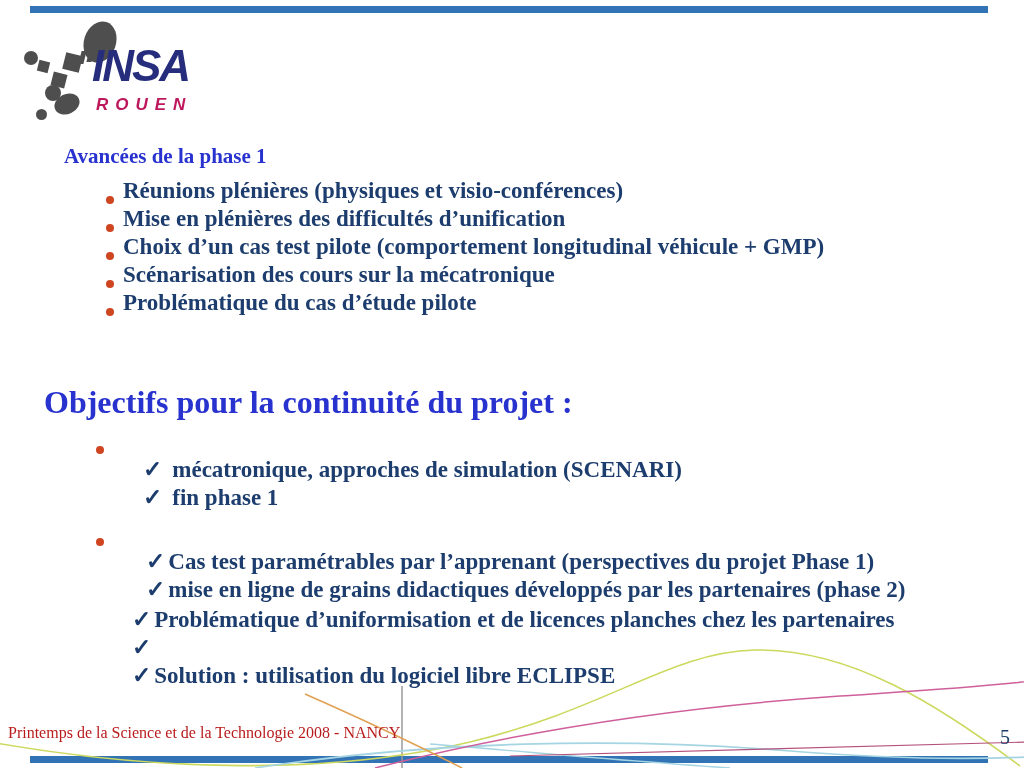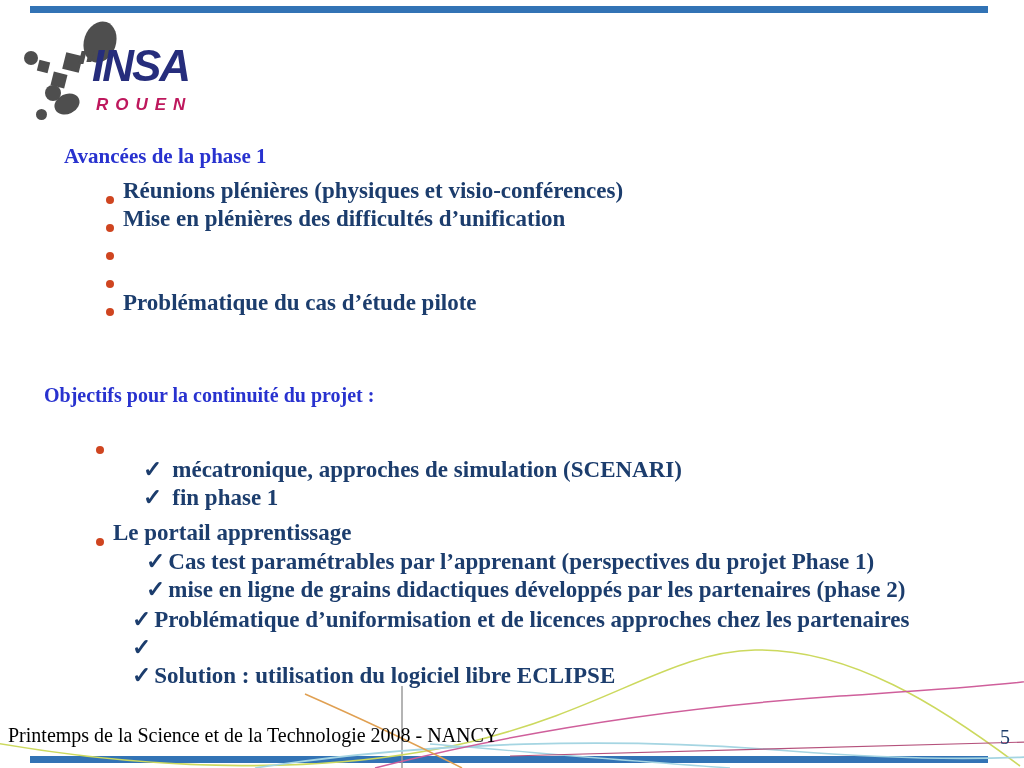--- a/index.html
+++ b/index.html
@@ -37,38 +37,38 @@
   .logo-city{
     position:absolute;left:74px;top:75px;
     font-family:"Liberation Sans", sans-serif;
     font-style:italic;font-weight:700;font-size:17px;
     letter-spacing:7px;color:#be185d;
   }
 
   
   .blue-heading{position:absolute;font-weight:700;color:#2832cf;font-size:21px;white-space:nowrap;z-index:2;}
   .h-phase{left:64px;top:144px;}
-  .h-objectifs{left:44px;top:384px;font-size:20px;font-family:Liberation Serif, serif;}
+  .h-objectifs{left:44px;top:384px;font-size:32px;font-family:Liberation Serif, serif;}
 
   .line{display:flex;align-items:flex-end;height:28px;white-space:nowrap;}
   .navy{color:#1c3d6d;font-weight:700;font-size:23px;}
   .list{position:absolute;z-index:2;}
   .list1{left:106px;top:176px;}
   .dot{width:8px;height:8px;border-radius:50%;background:#cf4520;margin-right:9px;flex:0 0 auto;}
   .b1{left:96px;top:426px;}
   .b2{left:96px;top:518px;}
   .checks1{left:143px;top:455px;}
   .checks2{left:146px;top:547px;}
   .checks3{left:132px;top:605px;}
   .check{font-weight:700;color:#1c3d6d;font-size:23px;flex:0 0 auto;}
   .checks1 .check{margin-right:10px;}
   .checks2 .check,.checks3 .check{margin-right:3px;}
 
   
-  .footer-left{position:absolute;left:8px;top:724px;font-size:20px;color:#000000;z-index:2;white-space:nowrap;}
+  .footer-left{position:absolute;left:8px;top:724px;font-size:16px;color:#b91c1c;z-index:2;white-space:nowrap;}
   .page-number{position:absolute;left:1000px;top:726px;font-size:20px;color:#1d3e6b;z-index:2;}
 
   
   .curves{position:absolute;left:0;top:0;width:1024px;height:768px;z-index:1;pointer-events:none;}
 </style>
 </head>
 <body>
 
 <div class="hbar top"></div>
 <div class="hbar bottom"></div>
@@ -96,23 +96,25 @@
   <div class="line">
     <span class="dot"></span>
     <span class="navy">Réunions plénières (physiques et visio-conférences)</span>
   </div>
   <div class="line">
     <span class="dot"></span>
     <span class="navy">Mise en plénières des difficultés d’unification</span>
   </div>
   <div class="line">
     <span class="dot"></span>
+    <span class="navy">Choix d’un cas test pilote (comportement longitudinal véhicule + GMP)</span>
   </div>
   <div class="line">
     <span class="dot"></span>
+    <span class="navy">Scénarisation des cours sur la mécatronique</span>
   </div>
   <div class="line">
     <span class="dot"></span>
     <span class="navy">Problématique du cas d’étude pilote</span>
   </div>
 </div>
 
 <div class="blue-heading h-objectifs">Objectifs pour la continuité du projet :</div>
 
 <div class="list b1">
@@ -128,39 +130,38 @@
   </div>
   <div class="line">
     <span class="check">✓</span>
     <span class="navy">fin phase 1</span>
   </div>
 </div>
 
 <div class="list b2">
   <div class="line">
     <span class="dot"></span>
-    <span class="navy">Le portail apprentissage</span>
   </div>
 </div>
 
 <div class="list checks2">
   <div class="line">
     <span class="check">✓</span>
     <span class="navy">Cas test paramétrables par l’apprenant (perspectives du projet Phase 1)</span>
   </div>
   <div class="line">
     <span class="check">✓</span>
     <span class="navy">mise en ligne de grains didactiques développés par les partenaires (phase 2)</span>
   </div>
 </div>
 
 <div class="list checks3">
   <div class="line">
     <span class="check">✓</span>
-    <span class="navy">Problématique d’uniformisation et de licences approches chez les partenaires</span>
+    <span class="navy">Problématique d’uniformisation et de licences planches chez les partenaires</span>
   </div>
   <div class="line">
     <span class="check">✓</span>
   </div>
   <div class="line">
     <span class="check">✓</span>
     <span class="navy">Solution : utilisation du logiciel libre ECLIPSE</span>
   </div>
 </div>
 

